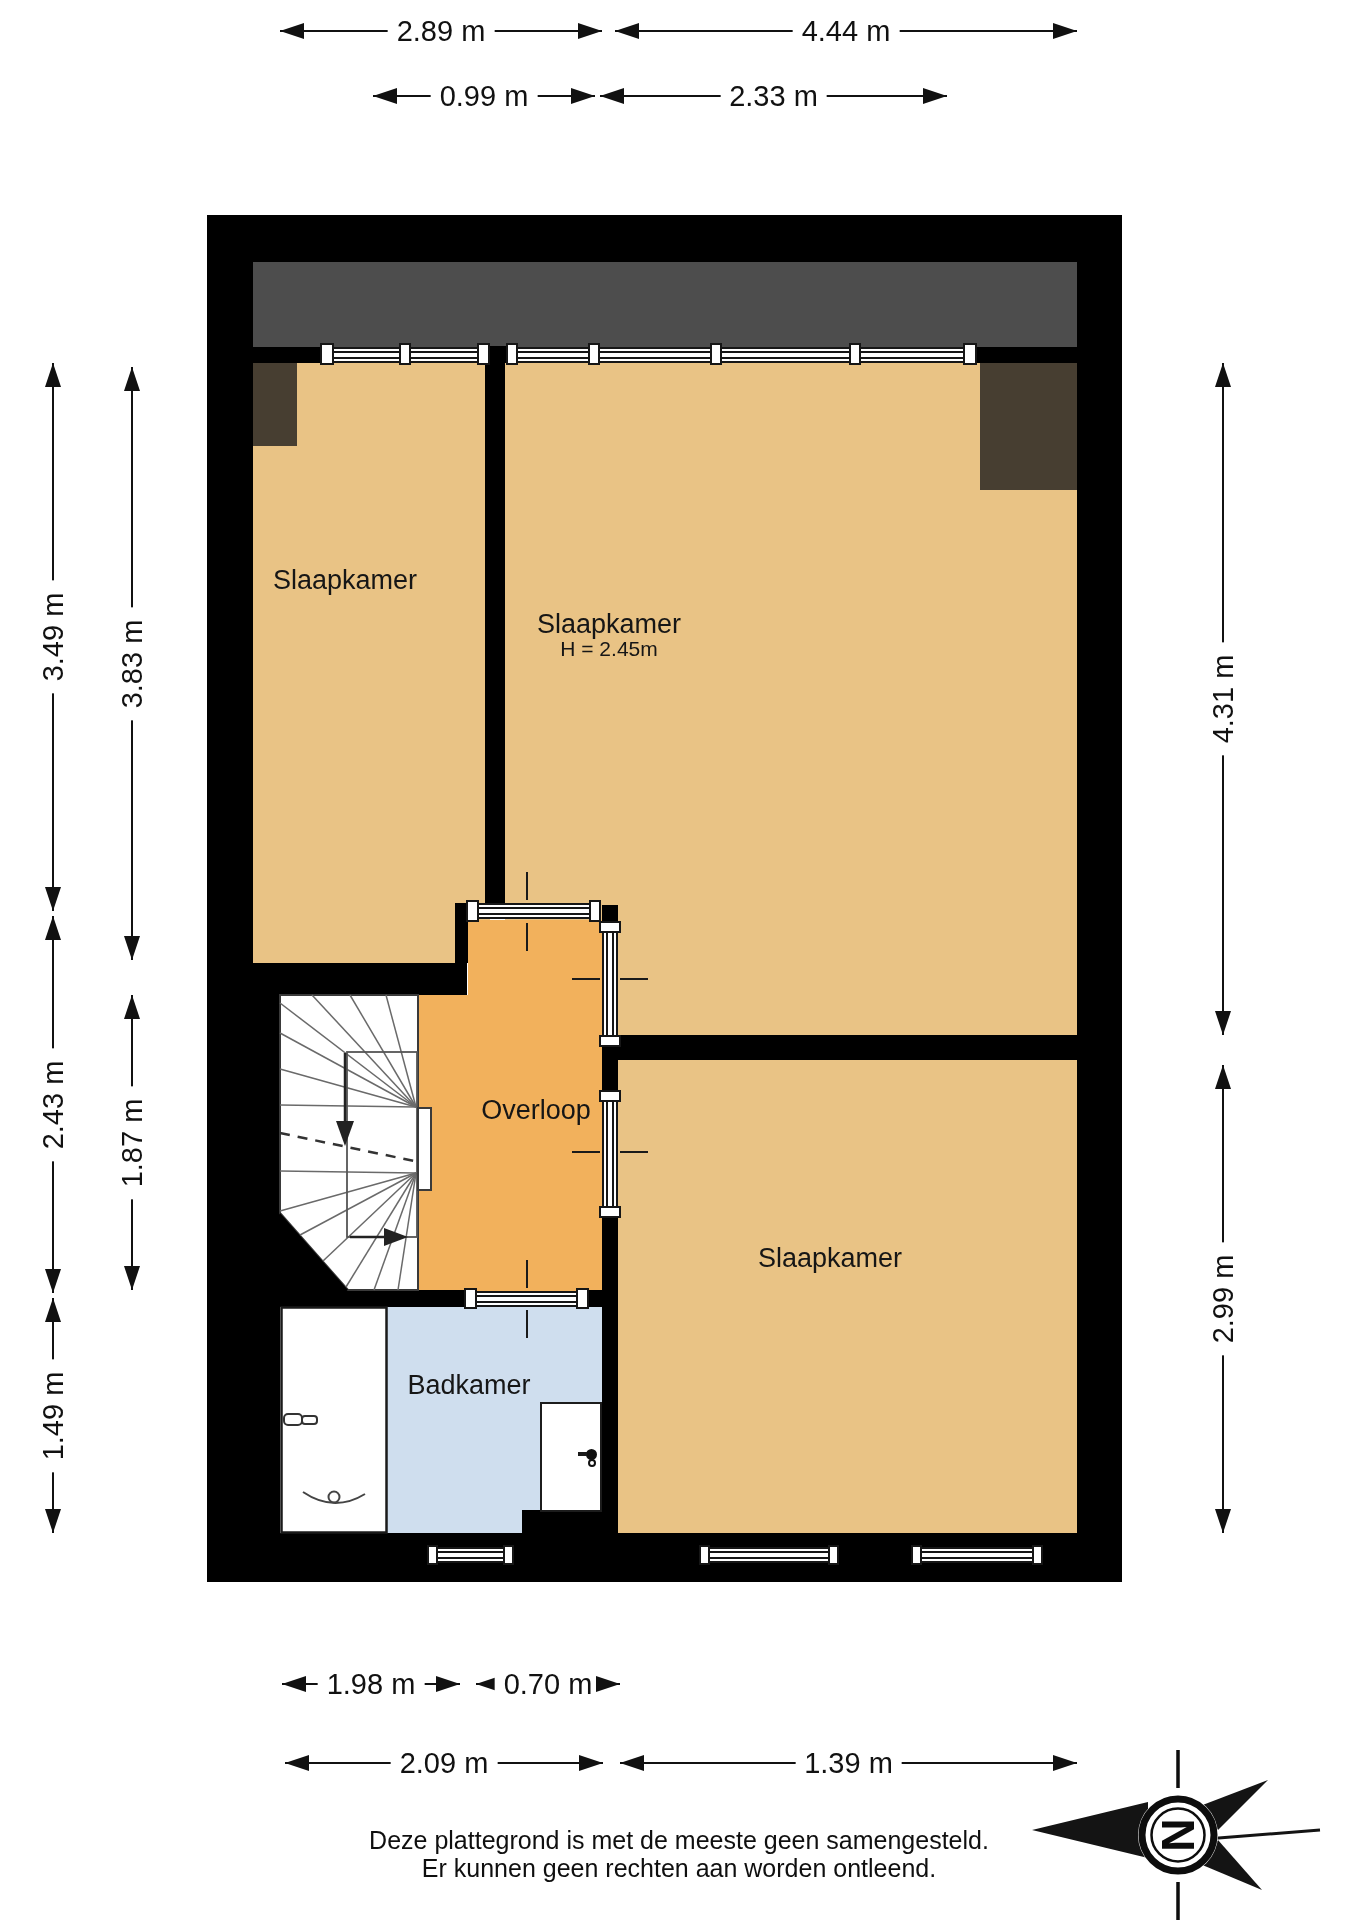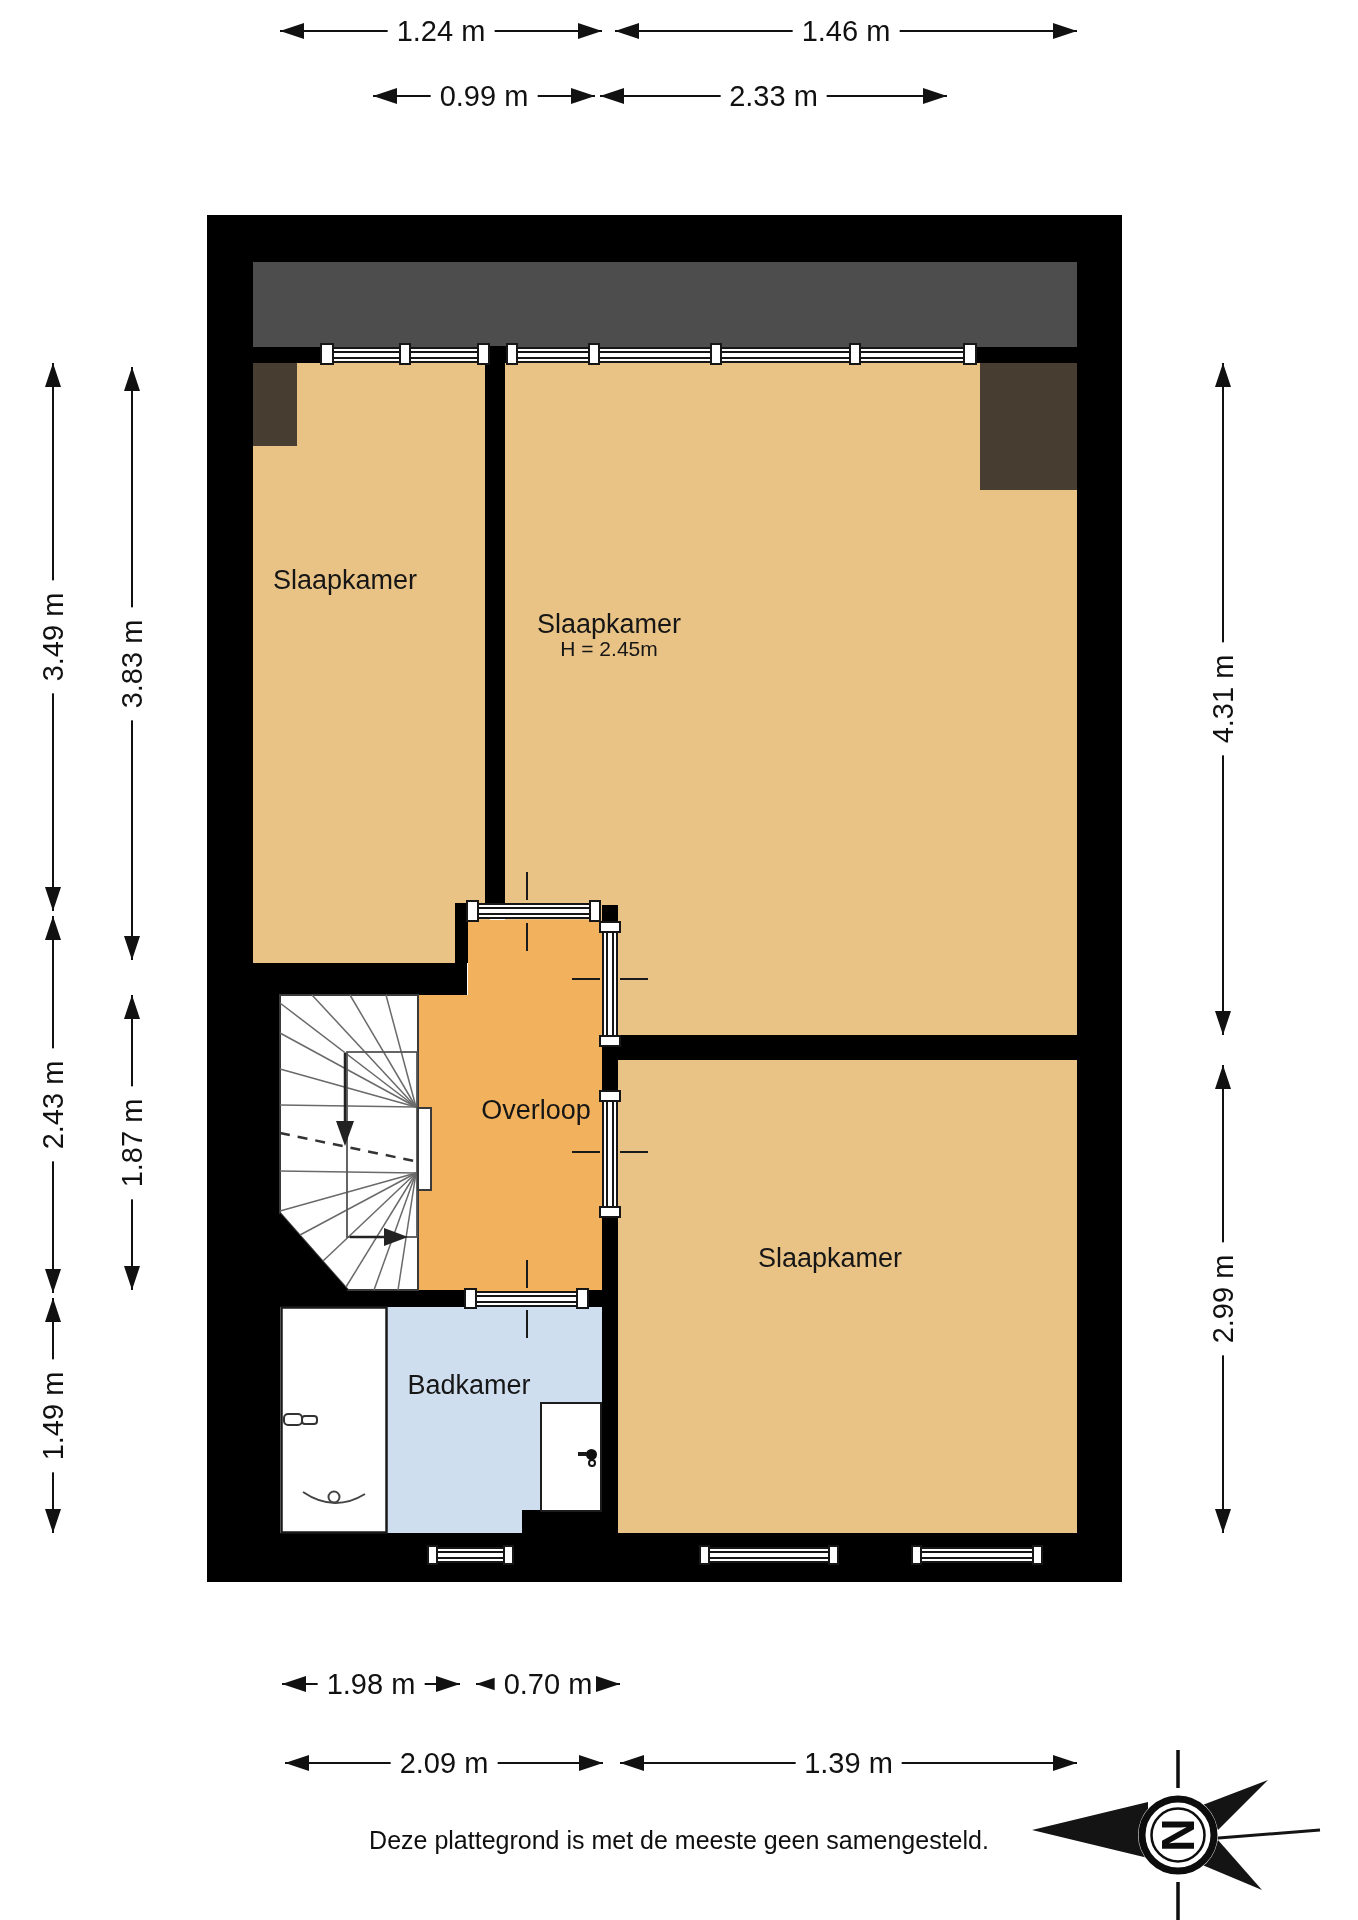--- a/index.html
+++ b/index.html
@@ -173,24 +173,24 @@
     <div class="room-label" style="left:609px;top:624px;">Slaapkamer</div>
     <div class="room-sub" style="left:609px;top:649px;">H = 2.45m</div>
     <div class="room-label" style="left:536px;top:1110px;">Overloop</div>
     <div class="room-label" style="left:469px;top:1385px;">Badkamer</div>
     <div class="room-label" style="left:830px;top:1258px;">Slaapkamer</div>
   </div>
 
   <div>
 
     <div class="dim-h" style="left:280px;top:30px;width:322px;">
-      <span class="dim-label">1.24 m</span>
+      <span class="dim-label">2.89 m</span>
       </div>
     <div class="dim-h" style="left:615px;top:30px;width:462px;">
-      <span class="dim-label">1.46 m</span>
+      <span class="dim-label">4.44 m</span>
       </div>
     <div class="dim-h" style="left:373px;top:95px;width:222px;">
       <span class="dim-label">0.99 m</span>
       </div>
     <div class="dim-h" style="left:600px;top:95px;width:347px;">
       <span class="dim-label">2.33 m</span>
       </div>
 
     <div class="dim-v" style="left:52px;top:363px;height:548px;">
       <span class="dim-label">3.49 m</span>
@@ -238,15 +238,16 @@
     <circle cx="158" cy="93" r="40" fill="#ffffff"></circle>
     <circle cx="158" cy="93" r="36" fill="#ffffff" stroke="#0d0d0d" stroke-width="7"></circle>
     <circle cx="158" cy="93" r="26.5" fill="none" stroke="#0d0d0d" stroke-width="2.5"></circle>
     <line x1="158" y1="8" x2="158" y2="46" stroke="#0d0d0d" stroke-width="3.5"></line>
     <line x1="158" y1="140" x2="158" y2="178" stroke="#0d0d0d" stroke-width="3.5"></line>
     <text id="compass-letter" x="158" y="93" transform="rotate(90 158 93)" text-anchor="middle" dominant-baseline="central" font-family="Liberation Sans, sans-serif" font-size="46" font-weight="bold" fill="#0d0d0d">N</text>
   </svg>
 
   <div class="disclaimer" style="top:1826px;">
     <div>Deze plattegrond is met de meeste geen samengesteld.</div>
+    <div>Er kunnen geen rechten aan worden ontleend.</div>
   </div>
 
 </div>
 
 </body></html>

